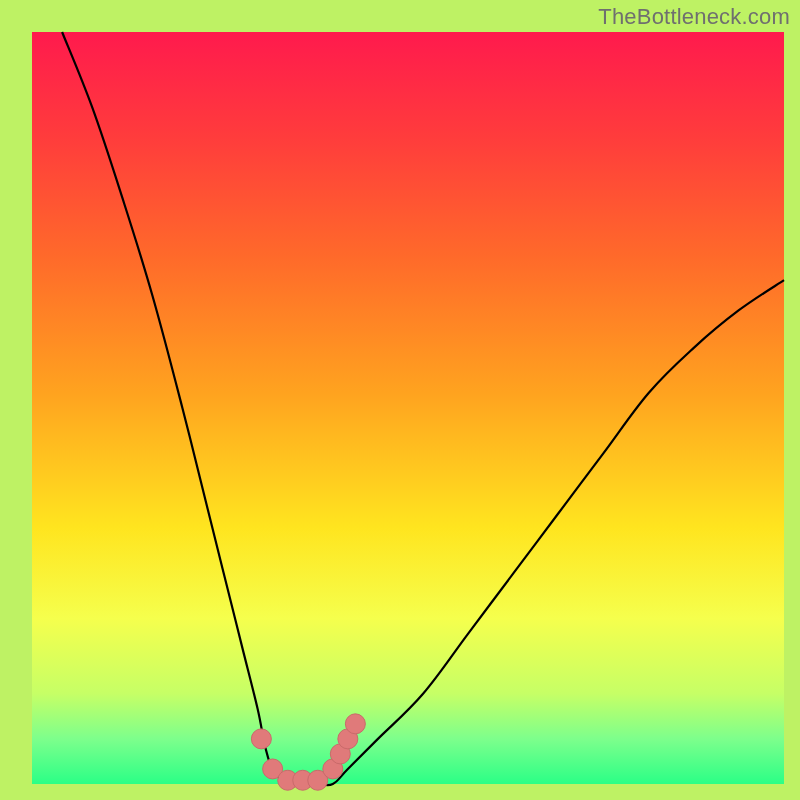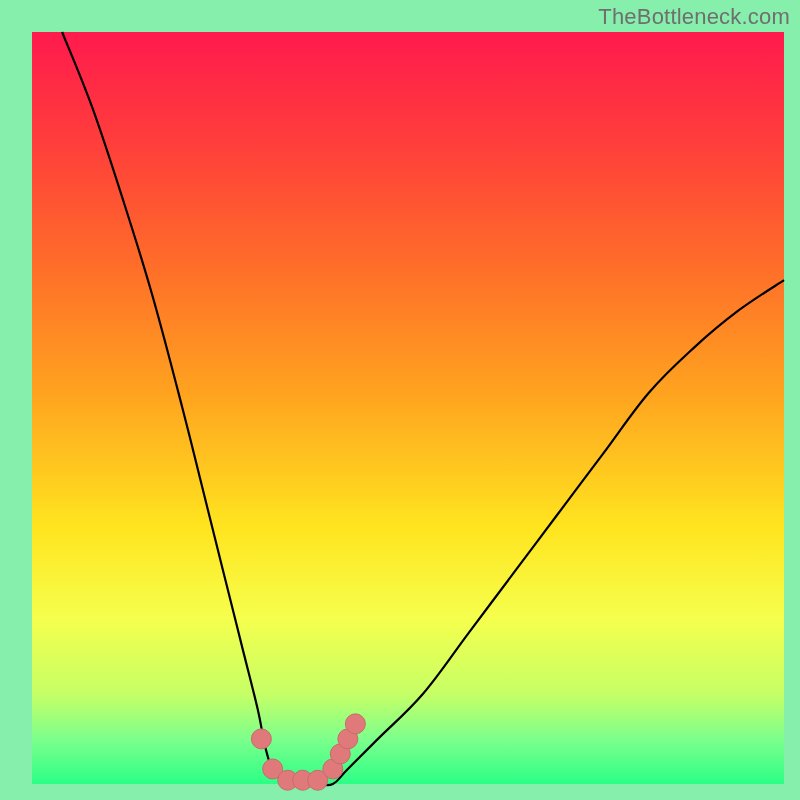--- a/index.html
+++ b/index.html
@@ -8,21 +8,21 @@
     width: 800px;
     height: 800px;
     background: #000;
     font-family: Arial, Helvetica, sans-serif;
     overflow: hidden;
   }
   .frame {
     position: relative;
     width: 800px;
     height: 800px;
-    background: #86efac;
+    background: #bef264;
   }
   .plot-area {
     position: absolute;
     left: 32px;
     top: 32px;
     width: 752px;
     height: 752px;
     background: linear-gradient(to bottom,
       #ff1a4d 0%,
       #ff3c3c 14%,

